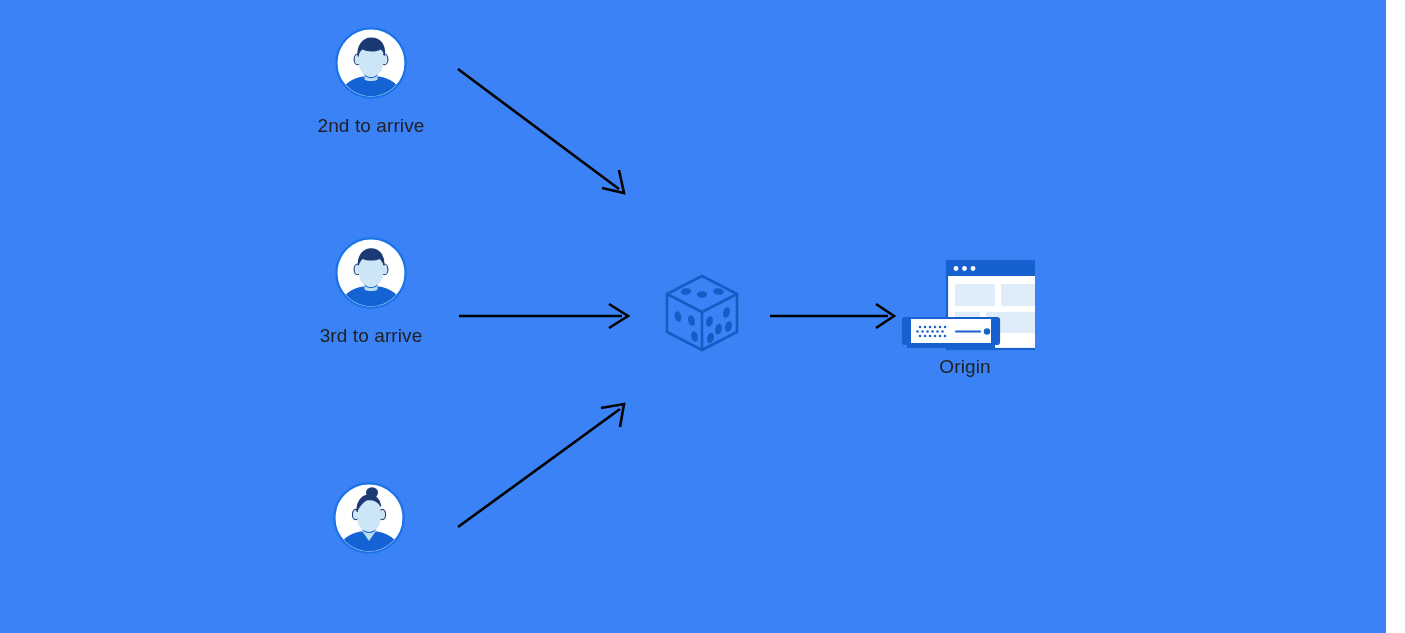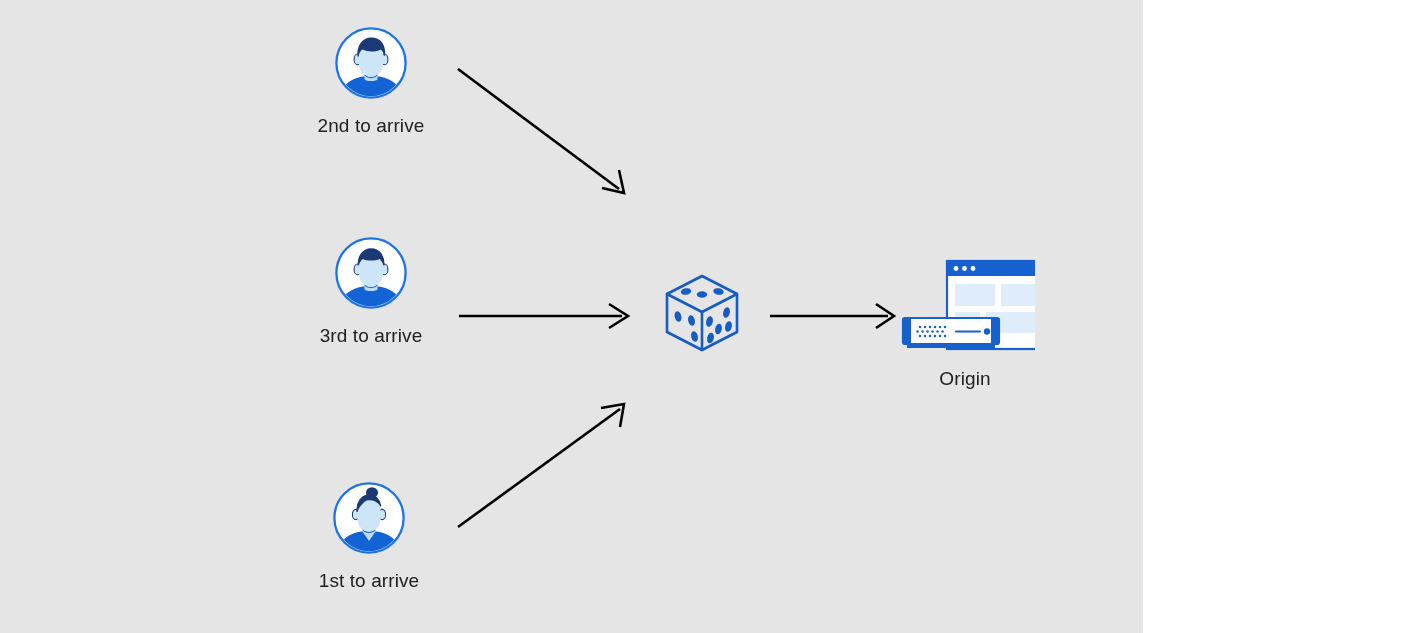--- a/index.html
+++ b/index.html
@@ -7,23 +7,23 @@
     margin: 0;
     padding: 0;
     background: #ffffff;
   }
   body {
     font-family: "Liberation Sans", sans-serif;
     -webkit-font-smoothing: antialiased;
   }
   #canvas {
     position: relative;
-    width: 1143px;
+    width: 1386px;
     height: 633px;
-    background: #e5e5e5;
+    background: #3b82f6;
     overflow: hidden;
   }
   .node {
     position: absolute;
   }
   .avatar-node {
     width: 160px;
     text-align: center;
   }
   .avatar-wrap {
@@ -50,21 +50,21 @@
     width: 180px;
     text-align: center;
   }
   .origin-graphic {
     position: relative;
     width: 140px;
     height: 100px;
     margin: 0 auto;
   }
   .origin-label {
-    margin-top: 12px;
+    margin-top: 0;
   }
   .arrow-layer {
     position: absolute;
     left: 0;
     top: 0;
     width: 1405px;
     height: 633px;
     pointer-events: none;
   }
   svg { display: block; }
@@ -171,21 +171,20 @@
 
           <path d="M25.4 29.5 C25.4 19.5 31 14.5 37 14.5 C43 14.5 48.6 19.5 48.6 29.5 L48.6 37.5 C48.6 45.5 43.4 50.6 37 50.6 C30.6 50.6 25.4 45.5 25.4 37.5 Z" fill="#cde6f7"></path>
 
           <ellipse cx="40" cy="11.6" rx="6" ry="5.4" fill="#1b3a75"></ellipse>
 
           <path d="M25.2 31 C24.2 21.6 29.4 14.2 37.2 14.2 C43.5 14.2 47.8 18.5 48.8 25.4 C45 20 39.8 18.4 34.6 19.6 C30.6 22 27.5 25.8 25.2 31 Z" fill="#1b3a75"></path>
           <path d="M25.2 31 C24.2 21.6 29.4 14.2 37.2 14.2 C43.5 14.2 47.8 18.5 48.8 25.4" fill="none" stroke="#1b3a75" stroke-width="1.4"></path>
         </g>
       </svg>
     </div>
-    <div class="node-label avatar-label">1st to arrive</div>
   </div>
 
   <div class="node dice-node" style="left:657px; top:268px;">
     <div>
       <svg viewBox="0 0 90 90" width="90" height="90">
         <g fill="none" stroke="#155cc4" stroke-width="2.6" stroke-linejoin="round" stroke-linecap="round">
 
           <path d="M45 8 L80 26 L80 64 L45 82 L10 64 L10 26 Z"></path>
           <path d="M10 26 L45 44 L80 26"></path>
           <path d="M45 44 L45 82"></path>

